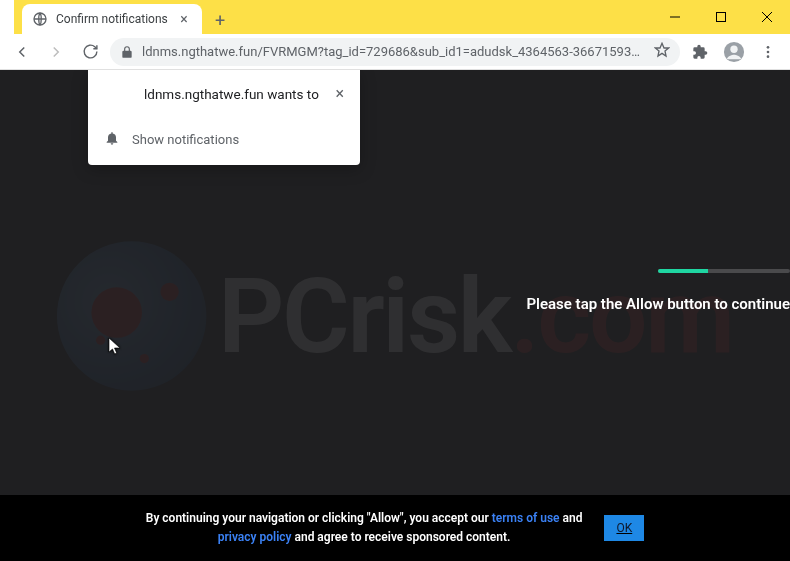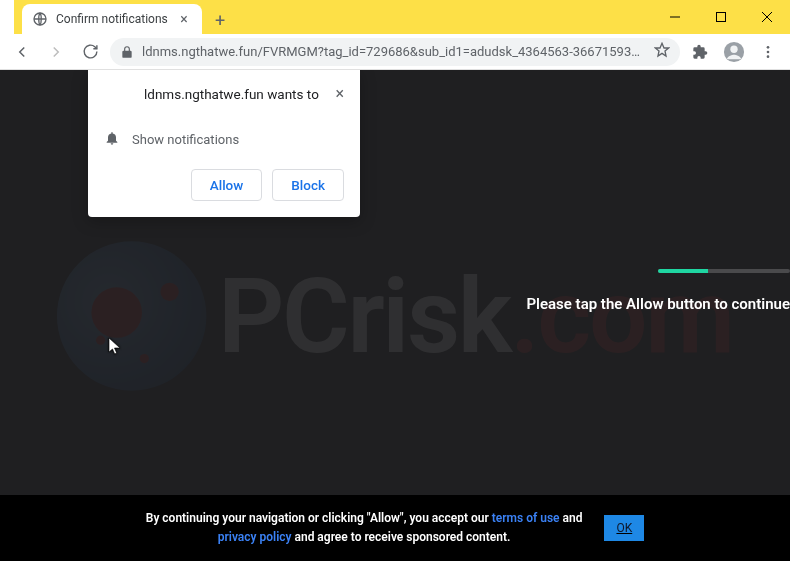--- a/index.html
+++ b/index.html
@@ -176,19 +176,15 @@
     <div class="perm-header">
       <div class="perm-title">ldnms.ngthatwe.fun wants to</div>
       <div class="perm-close">×</div>
     </div>
     <div class="perm-row">
       <span><svg viewBox="0 0 24 24">
             <path d="M12 22a2 2 0 0 0 2-2h-4a2 2 0 0 0 2 2zm6-6V11a6 6 0 0 0-5-5.9V4a1 1 0 0 0-2 0v1.1A6 6 0 0 0 6 11v5l-2 2v1h16v-1l-2-2z"></path>
           </svg></span>
       <span>Show notifications</span>
     </div>
-    <div class="perm-actions">
-      <button class="perm-btn">Allow</button>
-      <button class="perm-btn">Block</button>
-    </div>
   </div>
 
 </div>
 
 </body></html>

